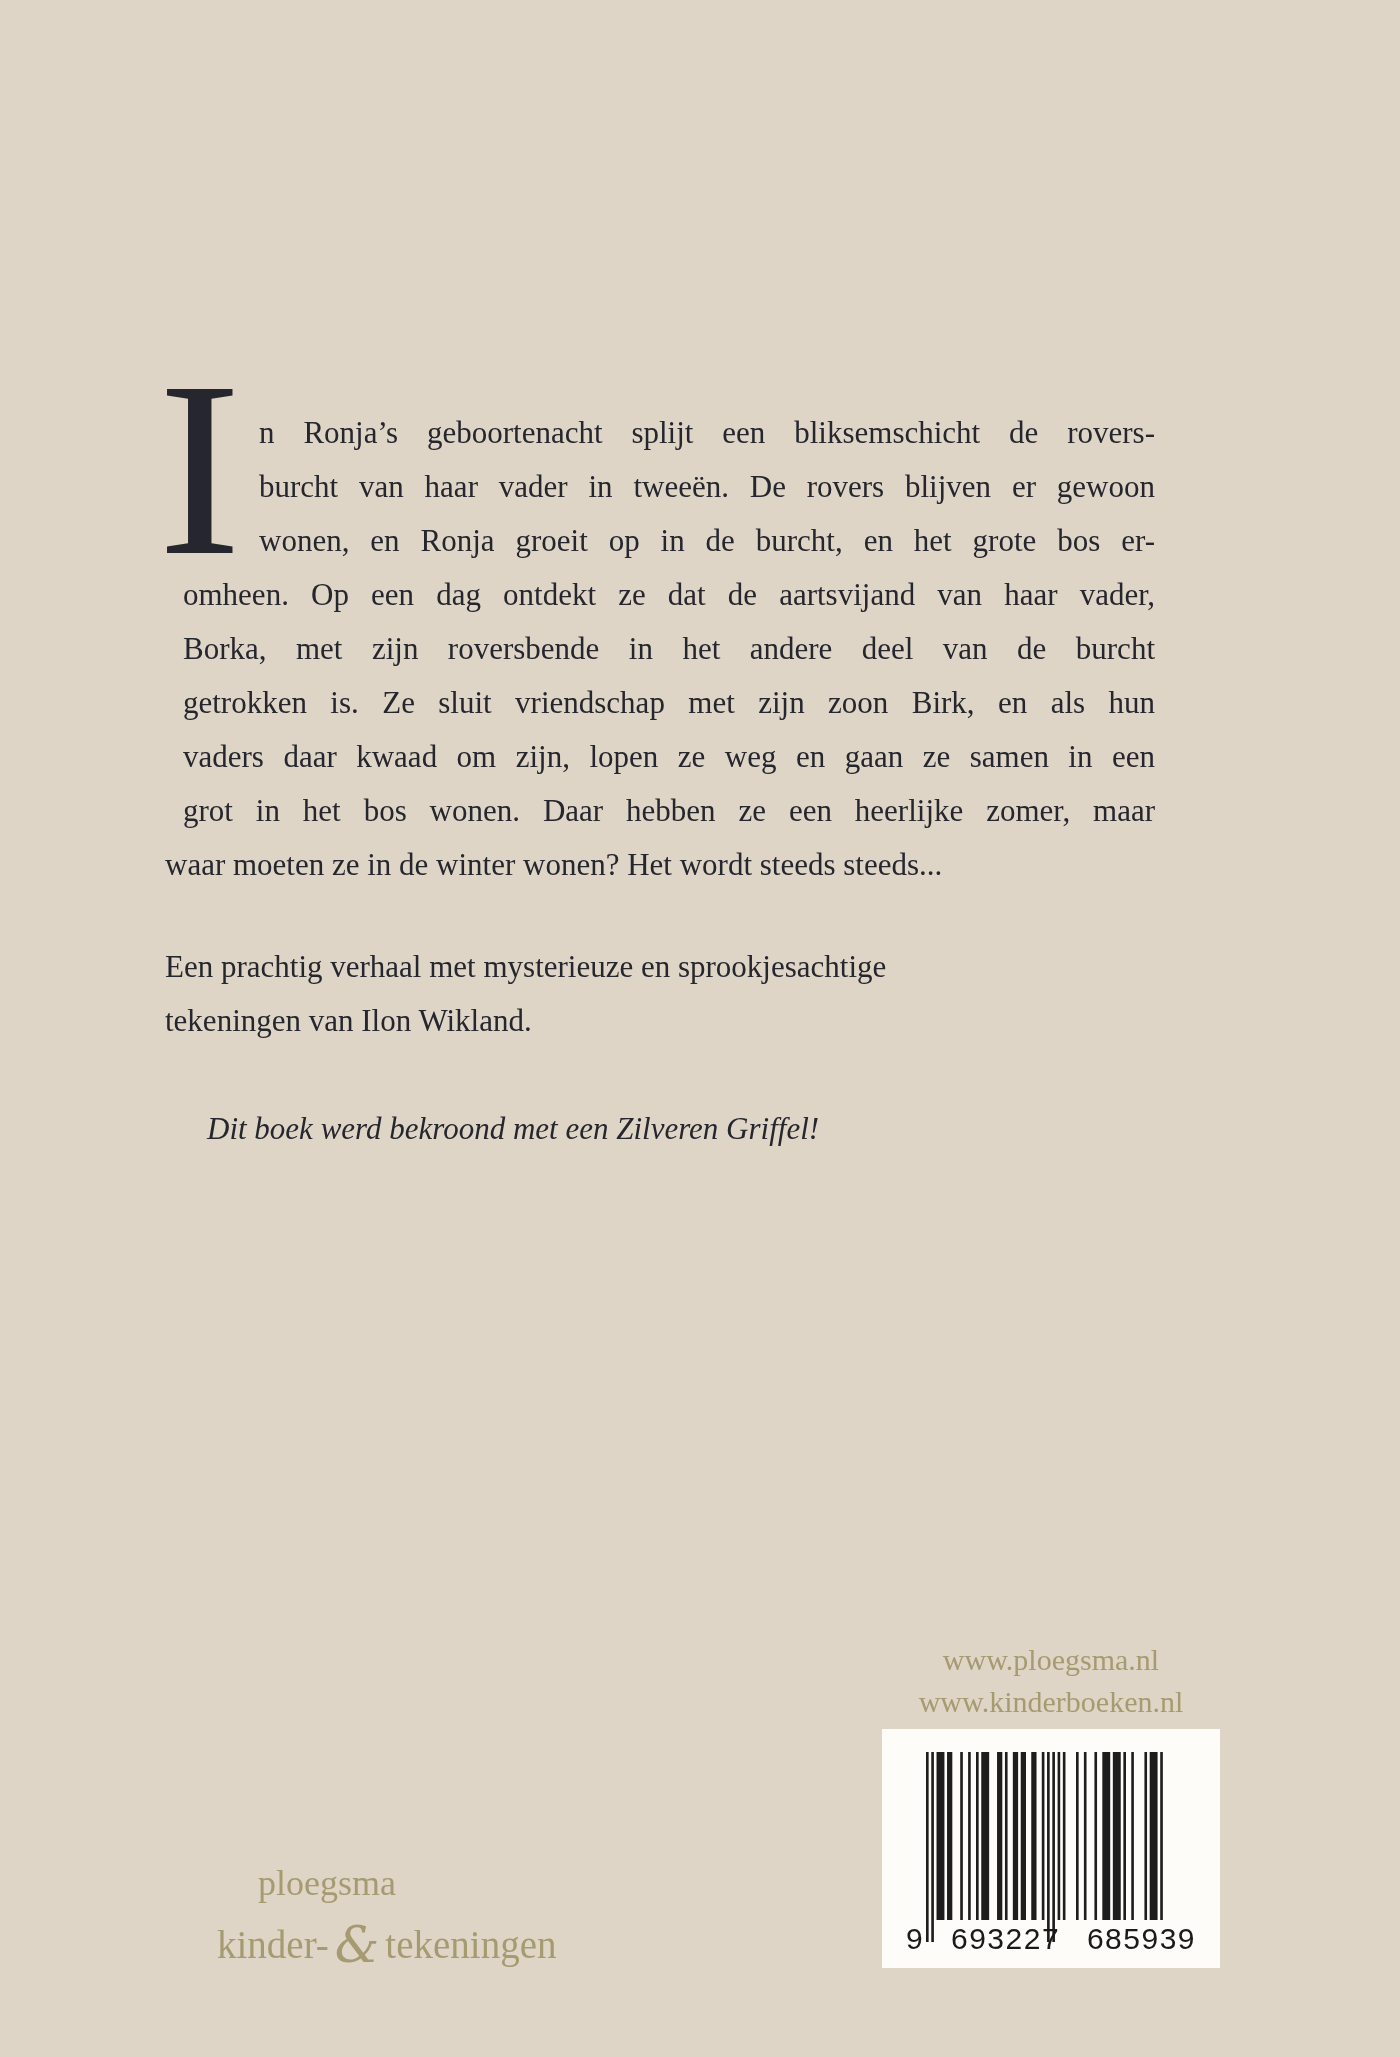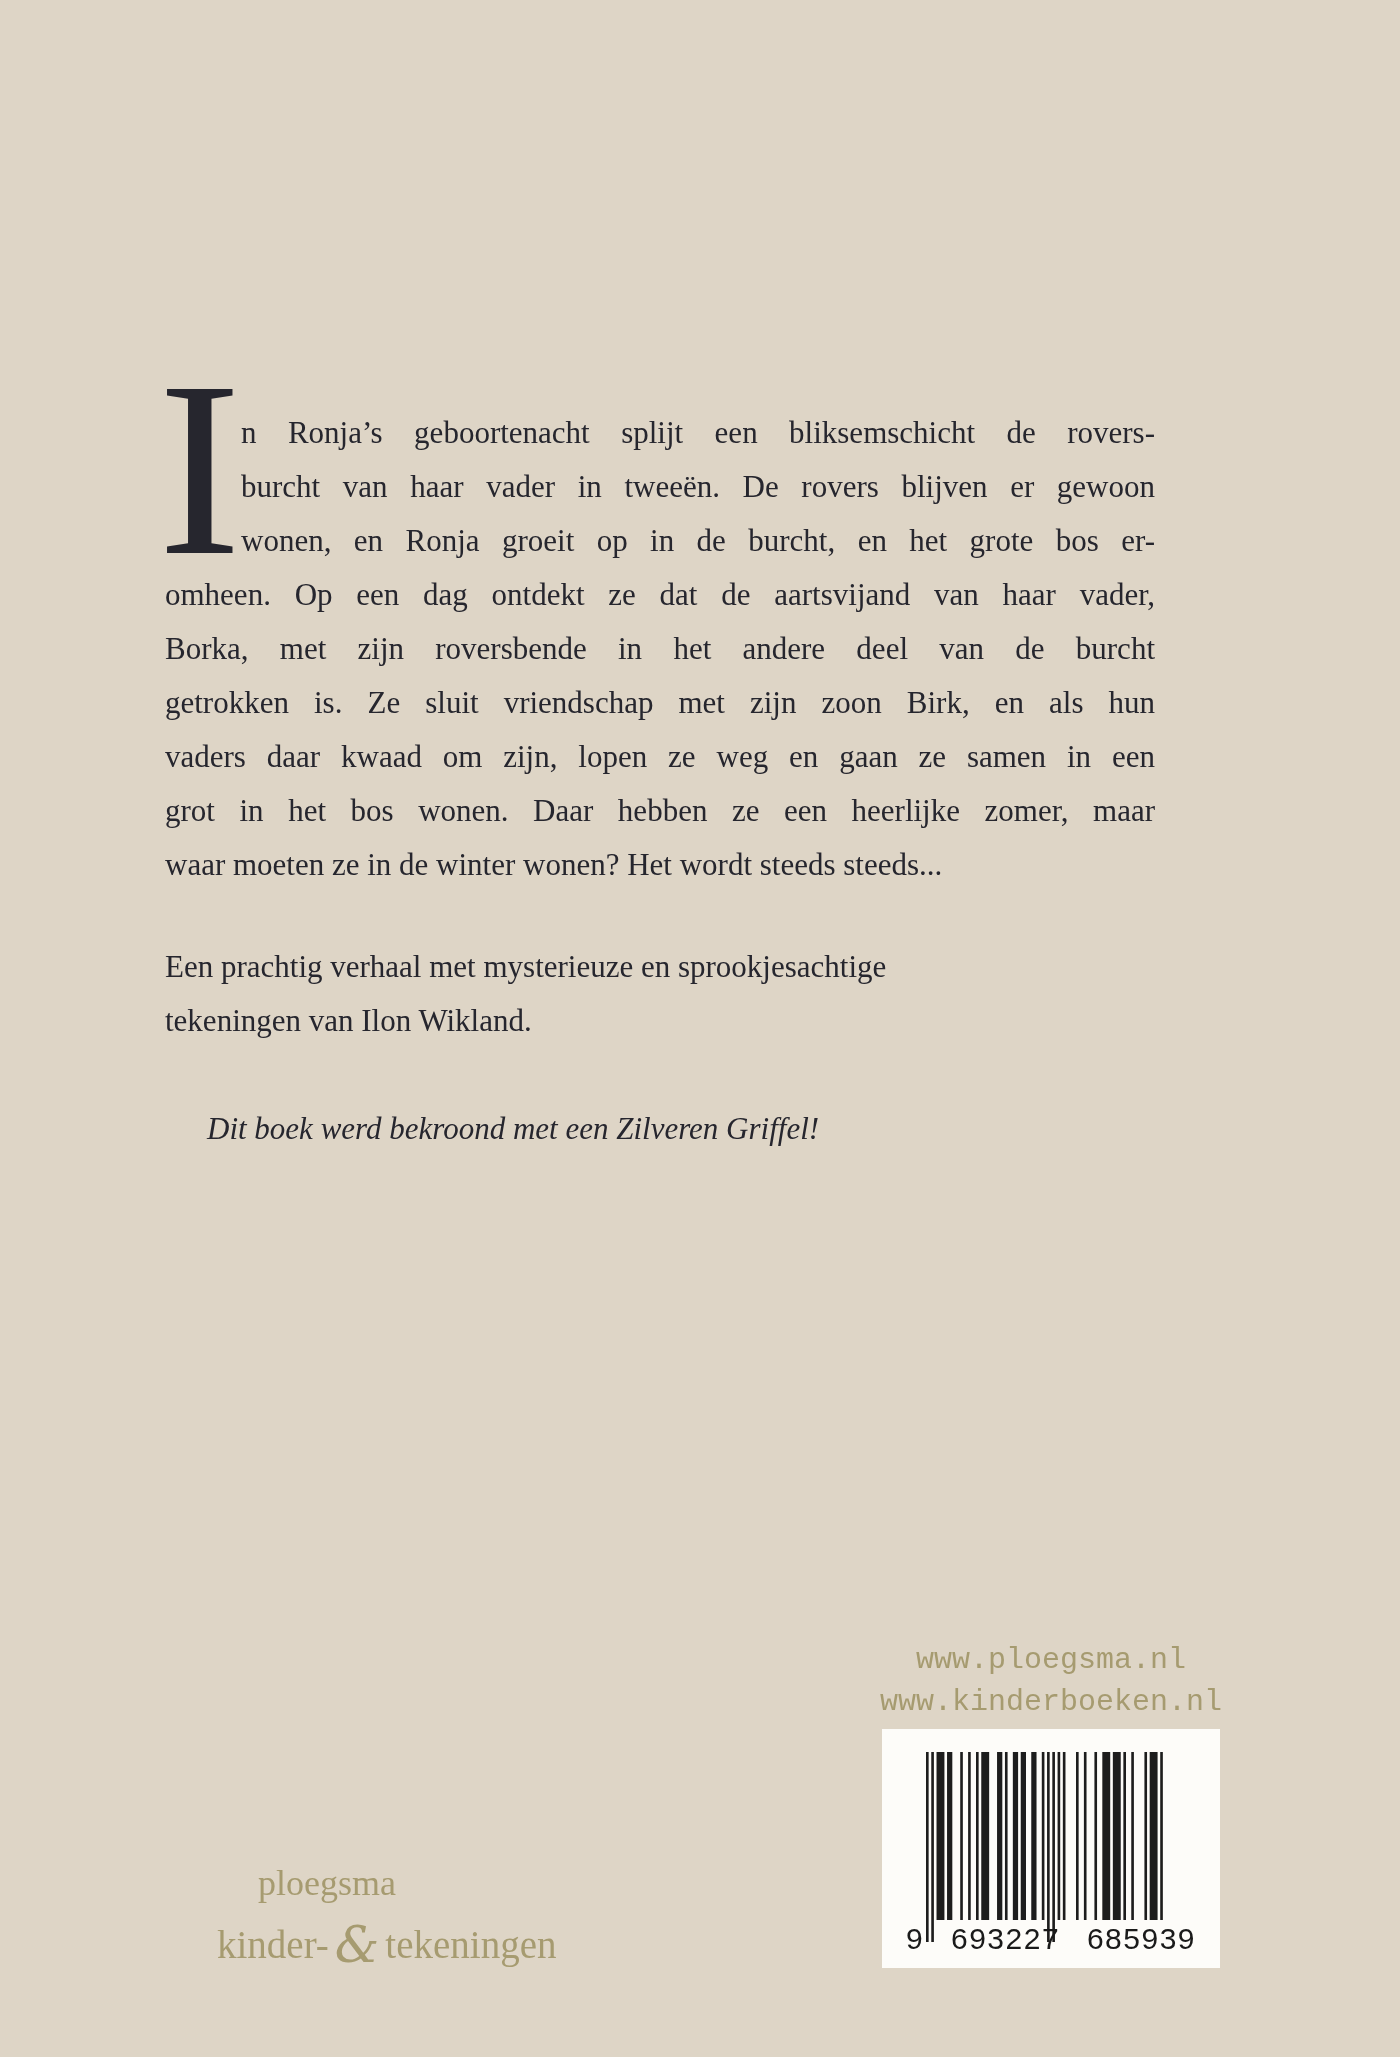--- a/index.html
+++ b/index.html
@@ -24,20 +24,21 @@
   }
   .line {
     line-height: 54px;
     height: 54px;
     white-space: nowrap;
   }
   .jl {
     text-align: justify;
     text-align-last: justify;
     white-space: normal;
+    margin-left: 18px;
   }
   .indent { padding-left: 76px; }
   .para-gap { height: 48px; }
   .para-gap2 { height: 54px; }
   .drop-cap {
     position: absolute;
     left: 158px; top: 344px;
     font-size: 250px;
     line-height: 1;
     color: #26262e;
@@ -45,21 +46,20 @@
   .award { font-style: italic; margin-left: 42px; }
 
   
   .urls {
     position: absolute;
     left: 852px; top: 1639px; width: 398px;
     text-align: center;
     color: #a69b70;
     font-size: 30px;
     line-height: 42px;
-    font-family: Liberation Mono, monospace;
   }
   .barcode-panel {
     position: absolute;
     left: 882px; top: 1729px;
     width: 338px; height: 239px;
     background: #fdfcf9;
   }
   .barcode-panel svg {
     position: absolute;
     left: 44px; top: 23px;

